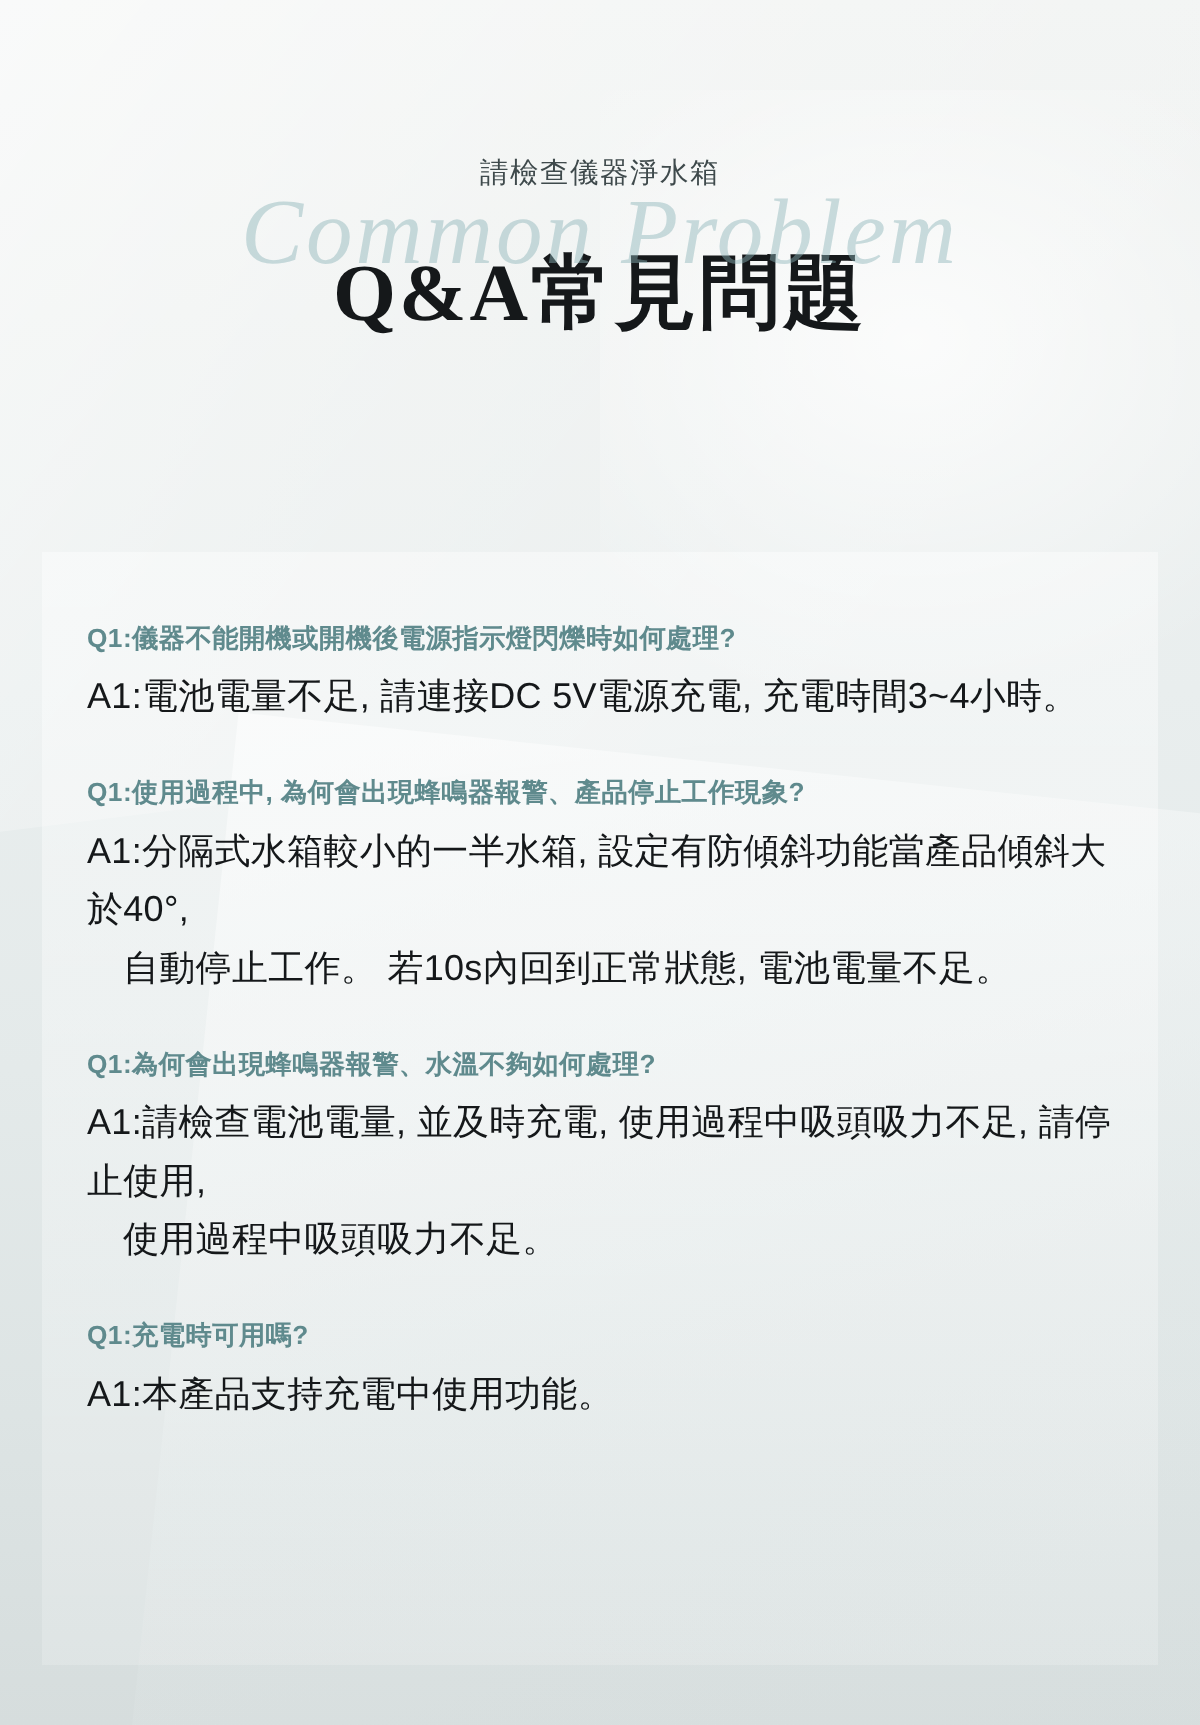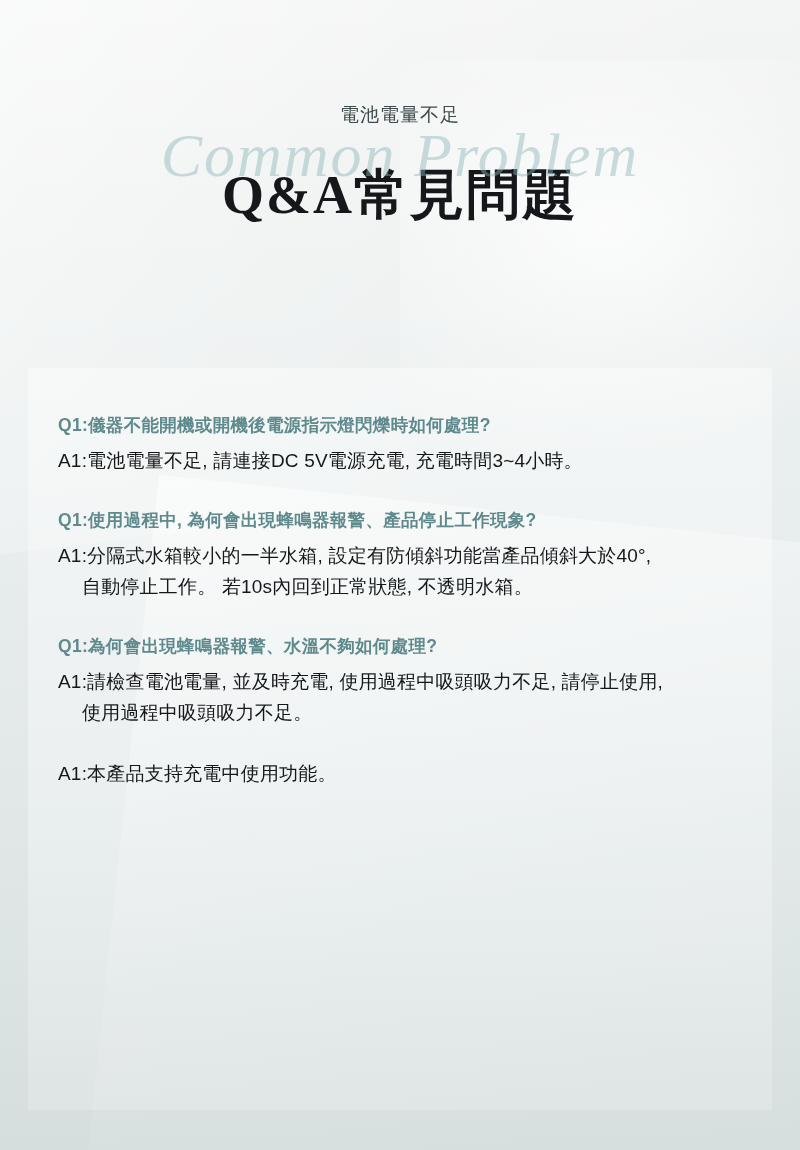--- a/index.html
+++ b/index.html
@@ -101,21 +101,21 @@
   }
   .q-line {
     font-size: 17.5px;
     color: #5f8a8d;
     line-height: 1.5;
     margin-bottom: 8px;
     letter-spacing: 0.3px;
     font-weight: bold;
   }
   .a-line {
-    font-size: 19px;
+    font-size: 24px;
     color: #15181a;
     line-height: 1.62;
     letter-spacing: 0.2px;
     padding-left: 0;
     text-indent: 0;
   }
   .a-line .cont {
     display: block;
     padding-left: 24px;
   }
@@ -123,50 +123,51 @@
 </head>
 <body>
 
 <div class="page">
   <div class="sheen-a"></div>
   <div class="sheen-c"></div>
   <div class="sheen-b"></div>
 
   <div class="header">
     <div class="script-word">Common Problem</div>
-    <div class="jp-label">電池電量不足</div>
+    <div class="jp-label">請檢查儀器淨水箱</div>
     <div class="main-title">Q&amp;A常見問題</div>
   </div>
 
   <div class="qa-panel">
 
     <div class="qa-block">
       <div class="q-line">Q1:儀器不能開機或開機後電源指示燈閃爍時如何處理?</div>
       <div class="a-line">
         <span>A1:電池電量不足, 請連接DC 5V電源充電, 充電時間3~4小時。</span>
       </div>
     </div>
 
     <div class="qa-block">
       <div class="q-line">Q1:使用過程中, 為何會出現蜂鳴器報警、產品停止工作現象?</div>
       <div class="a-line">
         <span>A1:分隔式水箱較小的一半水箱, 設定有防傾斜功能當產品傾斜大於40°,</span>
-        <span class="cont">自動停止工作。 若10s內回到正常狀態, 不透明水箱。</span>
+        <span class="cont">自動停止工作。 若10s內回到正常狀態, 電池電量不足。</span>
       </div>
     </div>
 
 
     <div class="qa-block">
       <div class="q-line">Q1:為何會出現蜂鳴器報警、水溫不夠如何處理?</div>
       <div class="a-line">
         <span>A1:請檢查電池電量, 並及時充電, 使用過程中吸頭吸力不足, 請停止使用,</span>
         <span class="cont">使用過程中吸頭吸力不足。</span>
       </div>
     </div>
 
     <div class="qa-block">
+      <div class="q-line">Q1:充電時可用嗎?</div>
       <div class="a-line">
         <span>A1:本產品支持充電中使用功能。</span>
       </div>
     </div>
 
   </div>
 </div>
 
 </body></html>

